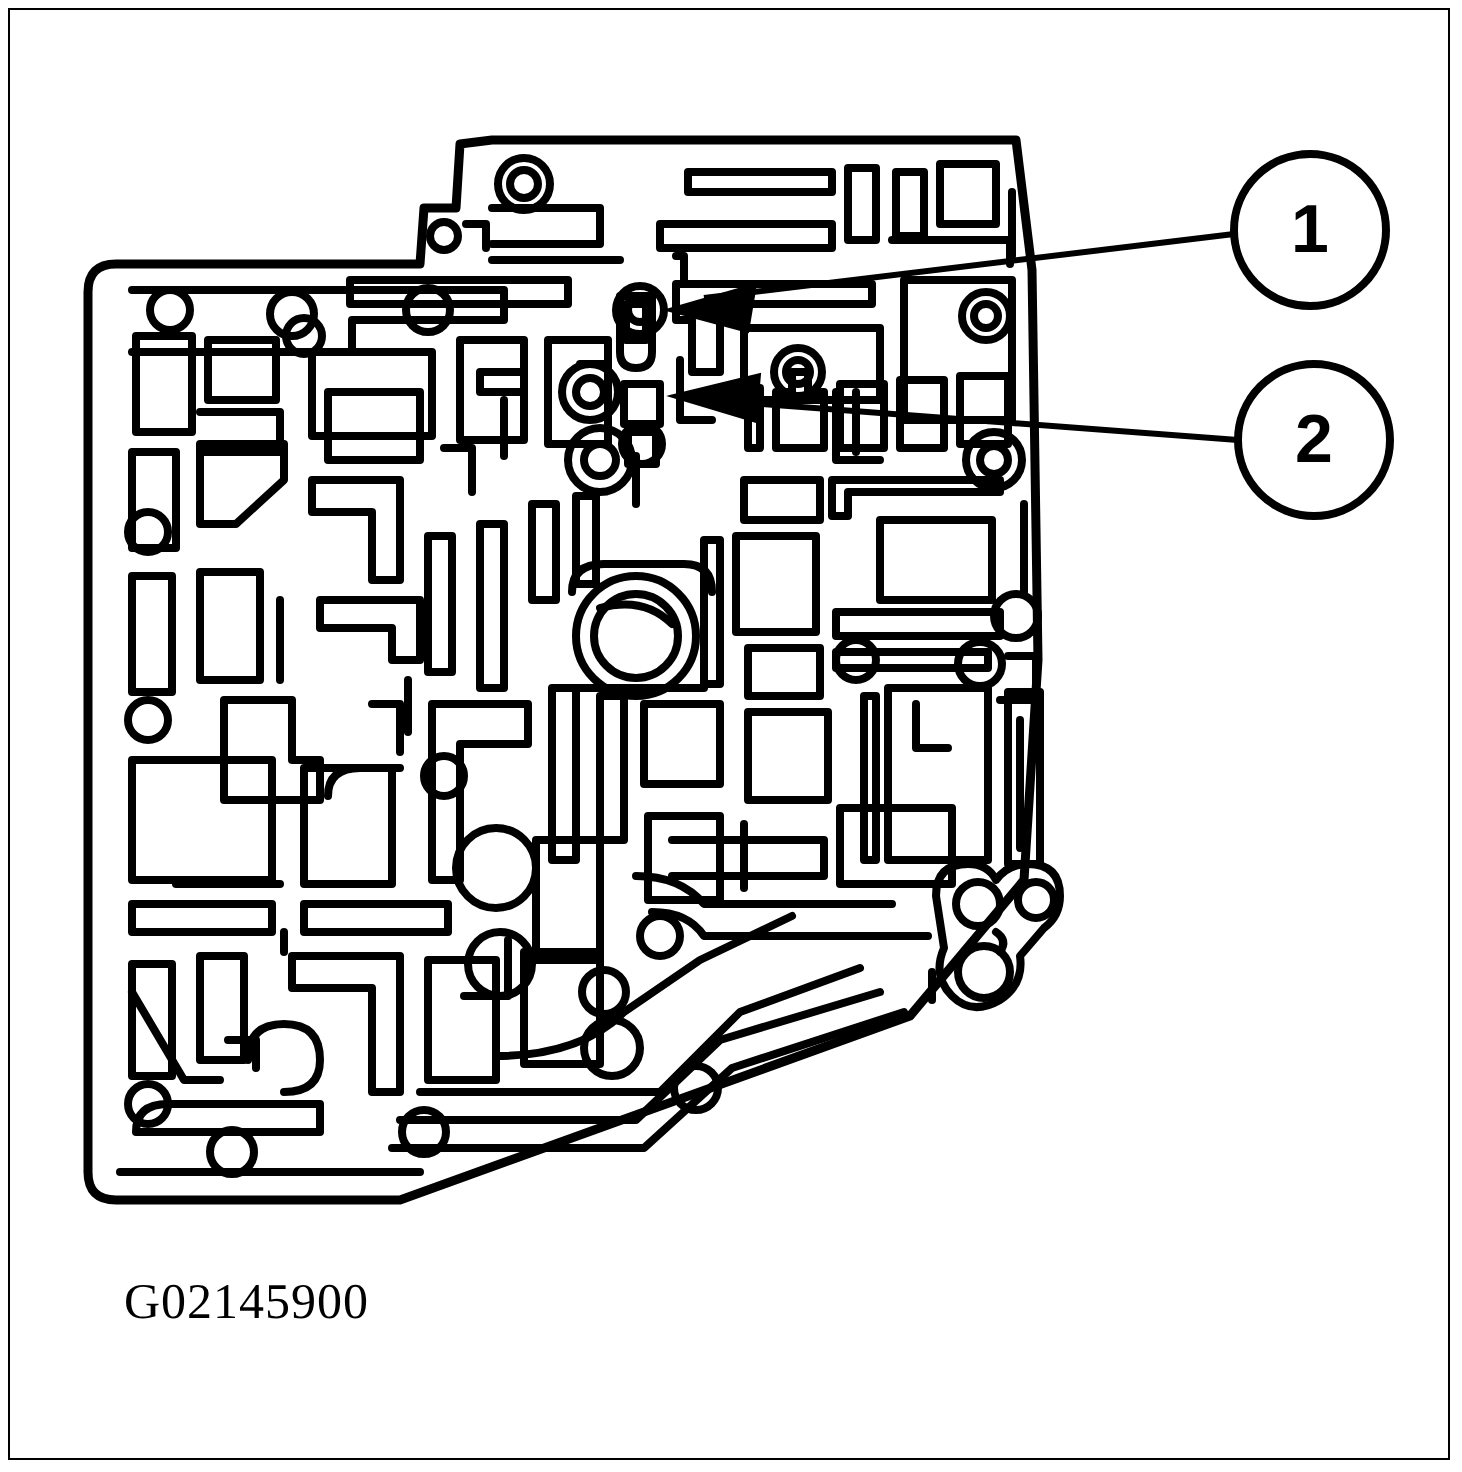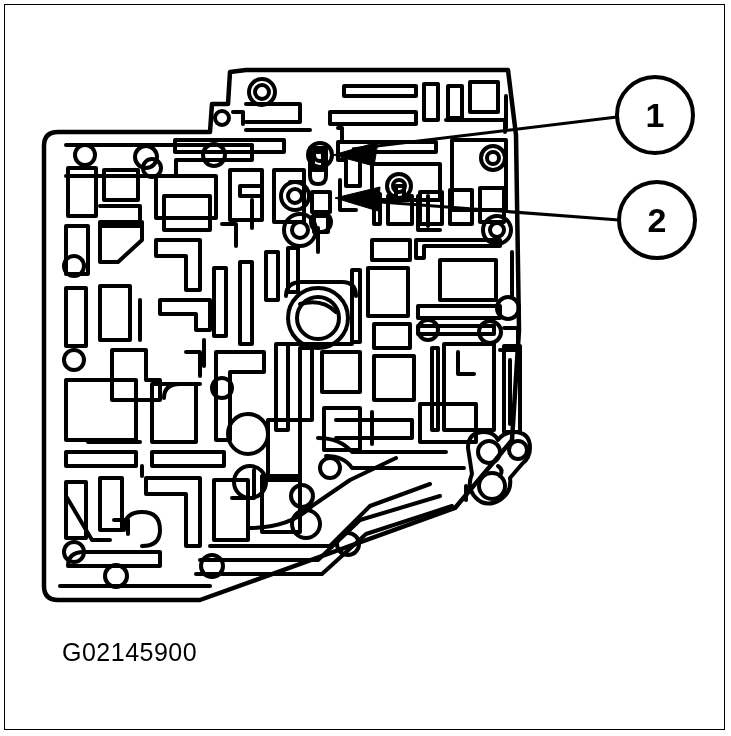--- a/index.html
+++ b/index.html
@@ -25,21 +25,21 @@
   #figure{
     position:absolute;left:0;top:0;width:731px;height:736px;
   }
   #caption{
     position:absolute;
     left:62px;top:637px;
     font-size:25px;
     letter-spacing:0.5px;
     line-height:30px;
     white-space:nowrap;
-    font-family:Liberation Sans, sans-serif;
+    font-family:Liberation Serif, serif;
   }
   .cnum{
     font-size:34px;
     font-weight:bold;
     font-family:"Liberation Sans", sans-serif;
   }
 </style>
 </head>
 <body>
 

